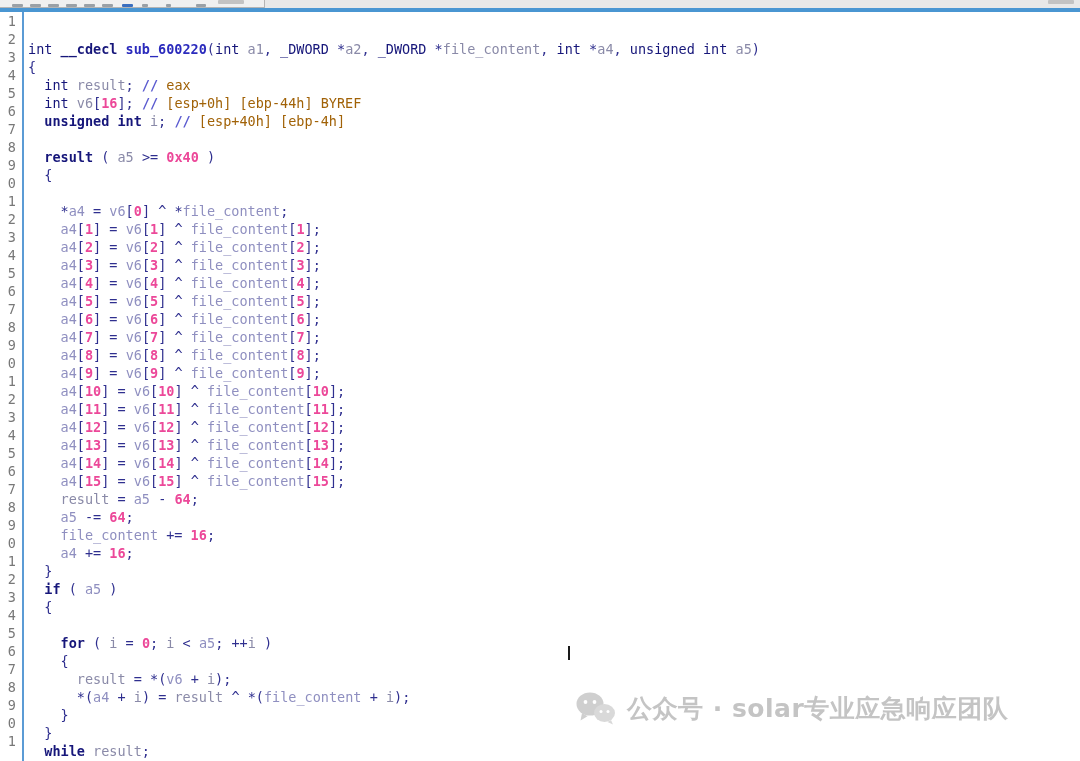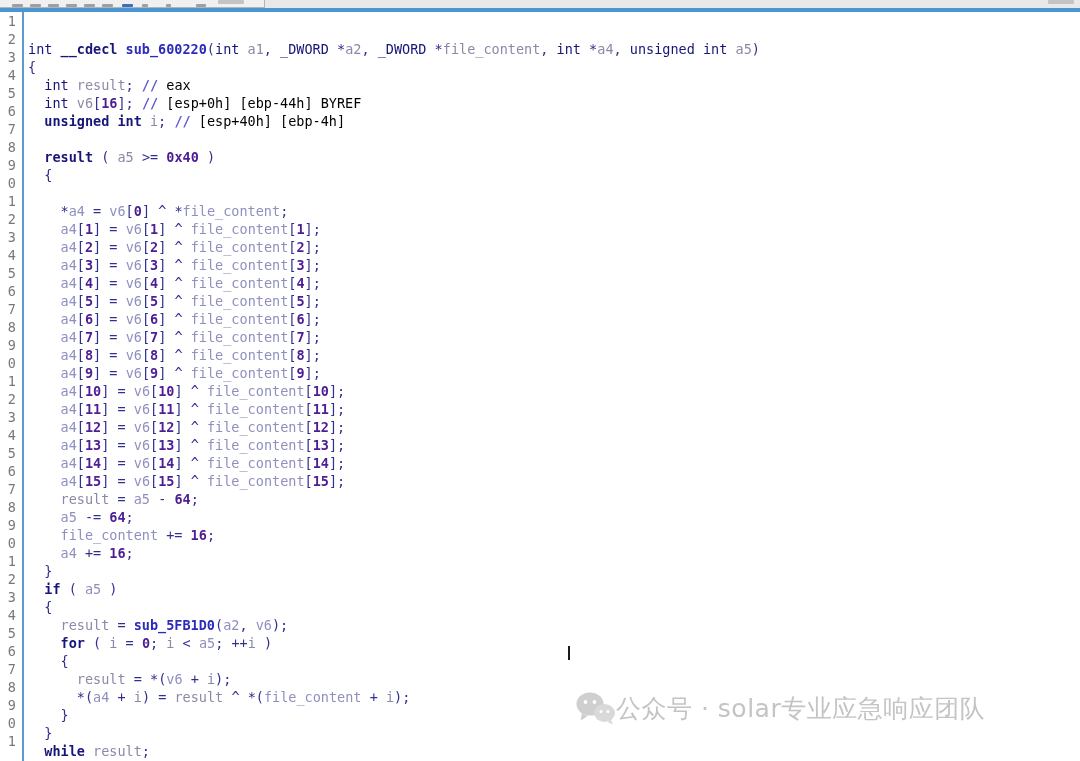--- a/index.html
+++ b/index.html
@@ -101,43 +101,44 @@
     color: #2d2d8c;
     margin-top: 28px;
   }
 
   
   .t-kw      { color: #16167a; font-weight: bold; }
   .t-type    { color: #16167a; }
   .t-ident   { color: #8a8aa8; }
   .t-var     { color: #8f8fc0; }
   .t-fn      { color: #2b2bbd; font-weight: bold; }
-  .t-num     { color: #4c1d95; font-weight: bold; }
+  .t-num     { color: #ec4899; font-weight: bold; }
   .t-punct   { color: #2f2f8f; }
   .t-op      { color: #2f2f8f; }
-  .t-comment { color: #000000; }
+  .t-comment { color: #a16207; }
   .t-cmtmark { color: #5a5ad0; font-weight: bold; }
   .t-plain   { color: #2f2f8f; }
 
   
   #text-caret {
     position: absolute;
     width: 2px; height: 14px;
     background: #1a1a1a;
   }
 
   
   #watermark {
     position: absolute;
     left: 576px; top: 684px;
     height: 48px;
     display: flex;
     align-items: center;
-    gap: 0;
+    gap: 11px;
     pointer-events: none;
+    font-weight: bold;
   }
   #wechat-icon { display: block; }
   #watermark-text {
     color: #c4c4c4;
     font-family: "DejaVu Sans", "Liberation Sans", sans-serif;
     font-size: 25px;
     letter-spacing: 0.5px;
     white-space: pre;
   }
 </style>
@@ -189,21 +190,21 @@
       <div class="code-line"><span class="lineno">3</span><span class="linetext">    <span class="t-var">a4</span><span class="t-punct">[</span><span class="t-num">13</span><span class="t-punct">]</span> <span class="t-op">=</span> <span class="t-var">v6</span><span class="t-punct">[</span><span class="t-num">13</span><span class="t-punct">]</span> <span class="t-op">^</span> <span class="t-var">file_content</span><span class="t-punct">[</span><span class="t-num">13</span><span class="t-punct">];</span></span></div>
       <div class="code-line"><span class="lineno">4</span><span class="linetext">    <span class="t-var">a4</span><span class="t-punct">[</span><span class="t-num">14</span><span class="t-punct">]</span> <span class="t-op">=</span> <span class="t-var">v6</span><span class="t-punct">[</span><span class="t-num">14</span><span class="t-punct">]</span> <span class="t-op">^</span> <span class="t-var">file_content</span><span class="t-punct">[</span><span class="t-num">14</span><span class="t-punct">];</span></span></div>
       <div class="code-line"><span class="lineno">5</span><span class="linetext">    <span class="t-var">a4</span><span class="t-punct">[</span><span class="t-num">15</span><span class="t-punct">]</span> <span class="t-op">=</span> <span class="t-var">v6</span><span class="t-punct">[</span><span class="t-num">15</span><span class="t-punct">]</span> <span class="t-op">^</span> <span class="t-var">file_content</span><span class="t-punct">[</span><span class="t-num">15</span><span class="t-punct">];</span></span></div>
       <div class="code-line"><span class="lineno">6</span><span class="linetext">    <span class="t-ident">result</span> <span class="t-op">=</span> <span class="t-var">a5</span> <span class="t-op">-</span> <span class="t-num">64</span><span class="t-punct">;</span></span></div>
       <div class="code-line"><span class="lineno">7</span><span class="linetext">    <span class="t-var">a5</span> <span class="t-op">-=</span> <span class="t-num">64</span><span class="t-punct">;</span></span></div>
       <div class="code-line"><span class="lineno">8</span><span class="linetext">    <span class="t-var">file_content</span> <span class="t-op">+=</span> <span class="t-num">16</span><span class="t-punct">;</span></span></div>
       <div class="code-line"><span class="lineno">9</span><span class="linetext">    <span class="t-var">a4</span> <span class="t-op">+=</span> <span class="t-num">16</span><span class="t-punct">;</span></span></div>
       <div class="code-line"><span class="lineno">0</span><span class="linetext">  <span class="t-plain">}</span></span></div>
       <div class="code-line"><span class="lineno">1</span><span class="linetext">  <span class="t-kw">if</span> <span class="t-punct">(</span> <span class="t-var">a5</span> <span class="t-punct">)</span></span></div>
       <div class="code-line"><span class="lineno">2</span><span class="linetext">  <span class="t-plain">{</span></span></div>
-      <div class="code-line"><span class="lineno">3</span><span class="linetext">    <span class="t-ident">result</span> <span class="t-op">=</span> <span class="t-fn">sub_5FB1D0</span><span class="t-punct">(</span><span class="t-var">a2</span><span class="t-punct">,</span> <span class="t-var">v6</span><span class="t-punct">);</span></span></div>
+      <div class="code-line"><span class="lineno">3</span></div>
       <div class="code-line"><span class="lineno">4</span><span class="linetext">    <span class="t-kw">for</span> <span class="t-punct">(</span> <span class="t-ident">i</span> <span class="t-op">=</span> <span class="t-num">0</span><span class="t-punct">;</span> <span class="t-ident">i</span> <span class="t-op">&lt;</span> <span class="t-var">a5</span><span class="t-punct">;</span> <span class="t-op">++</span><span class="t-ident">i</span> <span class="t-punct">)</span></span></div>
       <div class="code-line"><span class="lineno">5</span><span class="linetext">    <span class="t-plain">{</span></span></div>
       <div class="code-line"><span class="lineno">6</span><span class="linetext">      <span class="t-ident">result</span> <span class="t-op">=</span> <span class="t-op">*</span><span class="t-punct">(</span><span class="t-var">v6</span> <span class="t-op">+</span> <span class="t-ident">i</span><span class="t-punct">);</span></span></div>
       <div class="code-line"><span class="lineno">7</span><span class="linetext">      <span class="t-op">*</span><span class="t-punct">(</span><span class="t-var">a4</span> <span class="t-op">+</span> <span class="t-ident">i</span><span class="t-punct">)</span> <span class="t-op">=</span> <span class="t-ident">result</span> <span class="t-op">^</span> <span class="t-op">*</span><span class="t-punct">(</span><span class="t-var">file_content</span> <span class="t-op">+</span> <span class="t-ident">i</span><span class="t-punct">);</span></span></div>
       <div class="code-line"><span class="lineno">8</span><span class="linetext">    <span class="t-plain">}</span></span></div>
       <div class="code-line"><span class="lineno">9</span><span class="linetext">  <span class="t-plain">}</span></span></div>
       <div class="code-line"><span class="lineno">0</span><span class="linetext">  <span class="t-kw">while</span> <span class="t-ident">result</span><span class="t-punct">;</span></span></div>
       <div class="code-line"><span class="lineno">1</span><span class="linetext"><span class="t-plain">}</span></span></div>
     </div>
   <div id="text-caret" style="left: 568px; top: 634px;"></div>

